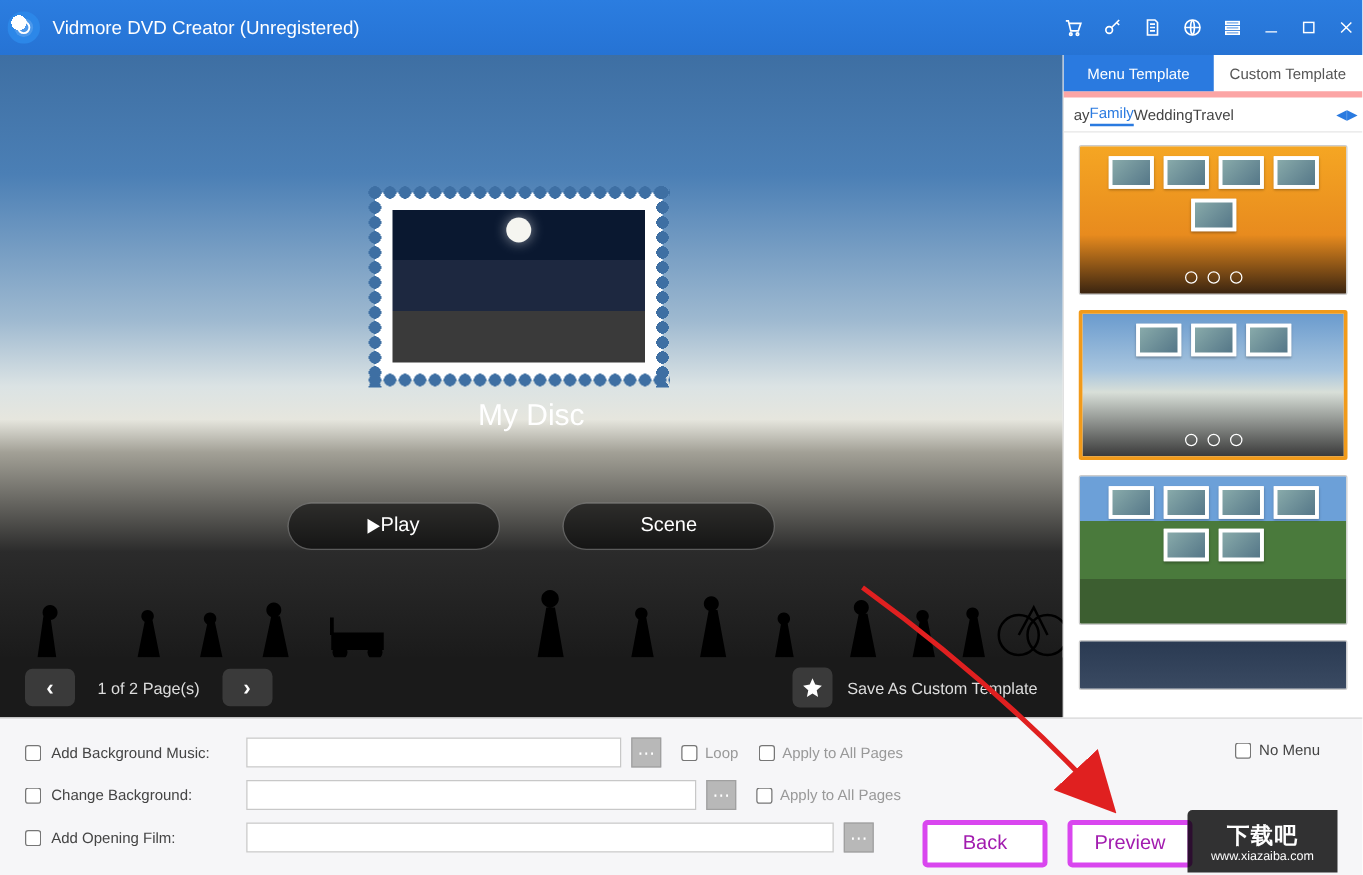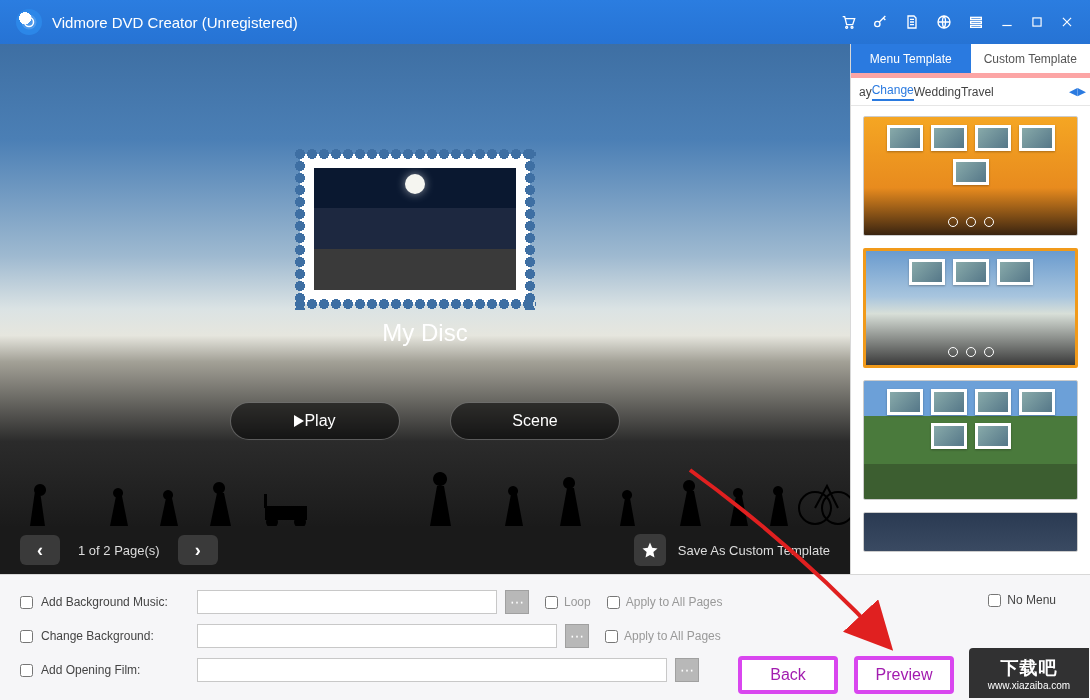--- a/index.html
+++ b/index.html
@@ -1,19 +1,19 @@
 <!DOCTYPE html>
 <html><head>
 <meta charset="utf-8">
 <style>
 * { margin: 0; padding: 0; box-sizing: border-box; font-family: "Segoe UI", Arial, sans-serif; }
 body { width: 1090px; height: 700px; overflow: hidden; background: #fff; position: relative; }
 
 
-.titlebar { height: 44px; background: linear-gradient(to bottom, #2b7de0, #2673d4); display: flex; align-items: center; padding: 0 16px; color: #fff; }
+.titlebar { height: 44px; background: linear-gradient(to bottom, #2b7de0, #2673d4); display: flex; align-items: center; padding: 0 6px; color: #fff; }
 .titlebar .logo { width: 26px; height: 26px; border-radius: 50%; background: radial-gradient(circle at 35% 35%, #fff 0 6px, transparent 6px), #2c87e8; margin-right: 10px; position: relative; display:flex; align-items:center; justify-content:center;}
 .titlebar .logo svg{width:18px;height:18px;}
 .titlebar .title { font-size: 15px; }
 .titlebar .spacer { flex: 1; }
 .titlebar .tb-icons { display: flex; gap: 16px; align-items: center; }
 .titlebar .tb-icons span { cursor: pointer; display:inline-flex; }
 
 
 .main { display: flex; height: 530px; }
 .preview { flex: 1; position: relative; background: linear-gradient(to bottom, #3e6fa3 0%, #4b7fb5 18%, #9eb9d0 40%, #dbe3e4 50%, #e6e6de 55%, #a2a096 60%, #2b2b2b 75%, #111 100%); overflow: hidden; }
@@ -74,21 +74,21 @@
 .opt-sub { color: #999; display:flex; align-items:center; gap:6px; margin-left:8px;}
 .opt-sub input[type=checkbox]{accent-color:#999;}
 .no-menu { position: absolute; right: 34px; top: 18px; font-size: 12px; color: #444; display:flex; align-items:center; gap:6px;}
 .action-buttons { position: absolute; right: 136px; bottom: 20px; display: flex; gap: 16px; }
 .act-btn { width: 100px; height: 38px; border: 4px solid #d946ef; background: #fff; color: #a21caf; font-size: 16px; border-radius: 4px; display:flex; align-items:center; justify-content:center; cursor:pointer; }
 
 
 .red-arrow { position: absolute; left: 680px; top: 460px; width: 230px; height: 200px; pointer-events: none; }
 
 
-.watermark { position:absolute; right:1px; bottom:2px; width:120px; height:50px; background:rgba(0,0,0,0.8); color:#fff; display:flex; flex-direction:column; align-items:center; justify-content:center; font-size:10px; pointer-events:none; border-radius:4px 0 0 0;}
+.watermark { position:absolute; right:20px; bottom:2px; width:120px; height:50px; background:rgba(0,0,0,0.8); color:#fff; display:flex; flex-direction:column; align-items:center; justify-content:center; font-size:10px; pointer-events:none; border-radius:4px 0 0 0;}
 .watermark .big{font-size:18px; font-weight:bold; letter-spacing:1px;}
 
 .stamp-edge-h, .stamp-edge-v { position:absolute; }
 .stamp-edge-h{ left:-6px; right:-6px; height:12px; background-image: radial-gradient(circle at 6px 6px, #3e6fa3 5px, transparent 5px); background-size:12px 12px; background-repeat:repeat-x;}
 .stamp-edge-v{ top:-6px; bottom:-6px; width:12px; background-image: radial-gradient(circle at 6px 6px, #3e6fa3 5px, transparent 5px); background-size:12px 12px; background-repeat:repeat-y;}
 </style>
 </head>
 <body>
 
 <div class="titlebar">
@@ -215,21 +215,21 @@
     </div>
   </div>
 
   <div class="sidebar">
     <div class="sidebar-tabs">
       <div class="tab active">Menu Template</div>
       <div class="tab">Custom Template</div>
     </div>
     <div class="cat-row">
       <span class="cat">ay</span>
-      <span class="cat active">Change</span>
+      <span class="cat active">Family</span>
       <span class="cat">Wedding</span>
       <span class="cat">Travel</span>
       <span class="arrows">◀▶</span>
     </div>
     <div class="thumbs">
       <div class="thumb t1">
         <div class="mini-stamps">
             <div class="ms">
               <div class="ms-inner"></div>
             </div>

